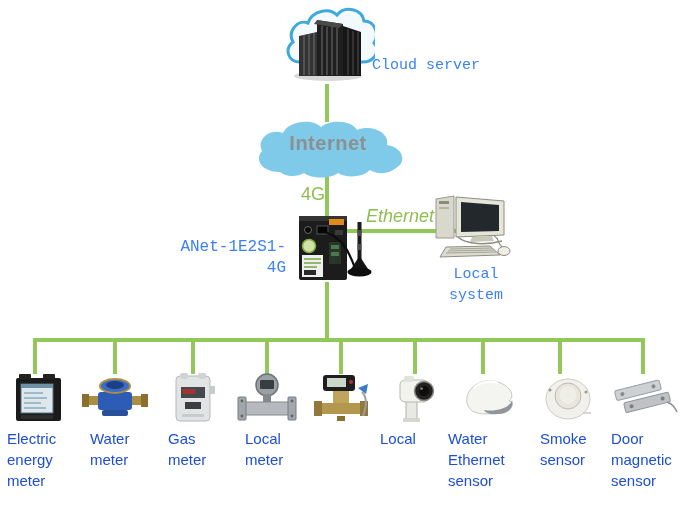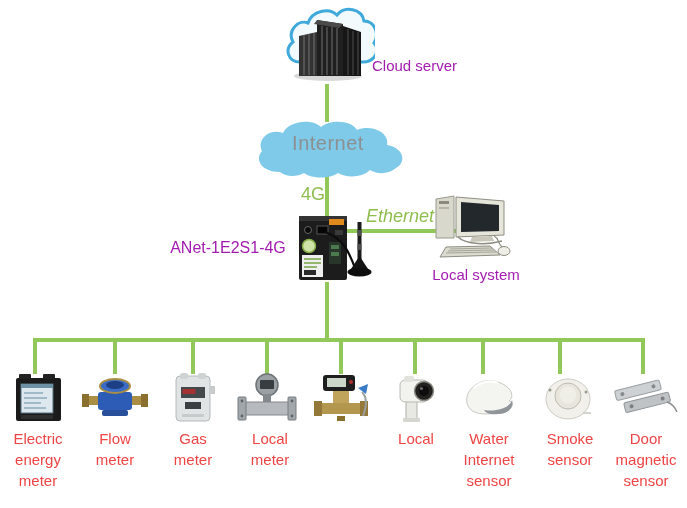--- a/index.html
+++ b/index.html
@@ -3,27 +3,27 @@
 <meta charset="utf-8">
 <style>
   * { margin:0; padding:0; box-sizing:border-box; }
   body { background:#fff; font-family:"Liberation Sans", sans-serif; }
   #canvas { position:relative; width:687px; height:508px; background:#ffffff; overflow:hidden; }
 
   .gline { position:absolute; background:#92c85a; }
   .vline { width:4px; }
   .hline { height:4px; }
 
-  .lbl { position:absolute; color:#a21caf; font-size:15px; line-height:21px; }
+  .lbl { position:absolute; color:#3b82f6; font-size:15px; line-height:21px;font-family:Liberation Mono, monospace; }
   .lbl-green { position:absolute; color:#8fbe4f; font-size:18px; }
-  .dev-label { position:absolute; top:428px; color:#ef4444; font-size:15px; line-height:21px; text-align:center; }
+  .dev-label { position:absolute; top:428px; color:#1d4ed8; font-size:15px; line-height:21px; text-align:left; }
 
   .internet-cloud { position:absolute; left:250px; top:118px; width:156px; height:62px; }
   .internet-text { position:absolute; left:0; top:14px; width:100%; text-align:center;
-                   color:#8c9091; font-size:20px; letter-spacing:0.5px; }
+                   color:#8c9091; font-size:20px; letter-spacing:0.5px;font-weight:bold; }
 
   .devsvg { position:absolute; top:372px; width:70px; height:52px; }
 </style>
 </head>
 <body>
 
 <div id="canvas">
 
   <div class="gline vline" style="left:325px; top:84px;  height:38px;"></div>
   <div class="gline vline" style="left:325px; top:176px; height:42px;"></div>
@@ -93,21 +93,21 @@
     <rect x="38" y="34" width="12" height="22" fill="#27352a"></rect>
     <rect x="40" y="37" width="8" height="4" fill="#4a7a4e"></rect>
     <rect x="40" y="44" width="8" height="4" fill="#4a7a4e"></rect>
     <path d="M34,24 C52,30 58,44 64,60" fill="none" stroke="#0d0d0d" stroke-width="2.2"></path>
     <rect x="66.5" y="14" width="4" height="46" fill="#1b1b1b"></rect>
     <rect x="66.5" y="22" width="4" height="6" fill="#4d4d4d"></rect>
     <rect x="66.5" y="36" width="4" height="6" fill="#4d4d4d"></rect>
     <polygon points="58,64 79,64 68.5,48" fill="#141414"></polygon>
     <ellipse cx="68.5" cy="64" rx="12" ry="4.5" fill="#0e0e0e"></ellipse>
   </svg>
-  <div class="lbl" style="left:170px; top:237px; width:116px; text-align:center; font-size:16px;">ANet-1E2S1-4G</div>
+  <div class="lbl" style="left:170px; top:237px; width:116px; text-align:right; font-size:16px;">ANet-1E2S1-4G</div>
 
   <div class="lbl-green" style="left:366px; top:206px;font-style:italic;">Ethernet</div>
 
   <svg style="position:absolute; left:430px; top:191px;" width="84" height="70" viewBox="0 0 84 70">
     <polygon points="6,8 24,5 24,47 6,47" fill="#d9d8cc" stroke="#9a9a8e" stroke-width="1"></polygon>
     <rect x="9" y="10" width="10" height="3" fill="#8a8a7e"></rect>
     <rect x="9" y="16" width="10" height="2" fill="#b5b4a6"></rect>
     <polygon points="26,6 74,10 74,44 26,46" fill="#e6e5da" stroke="#8d8d82" stroke-width="1"></polygon>
     <polygon points="31,11 69,14 69,40 31,41" fill="#23282c"></polygon>
     <polygon points="42,46 62,45 64,50 40,51" fill="#c9c8bb"></polygon>
@@ -217,21 +217,21 @@
       <circle cx="15" cy="17" r="2" fill="#85898c"></circle>
         <circle cx="47" cy="17" r="2" fill="#85898c"></circle>
       <rect x="14" y="26" width="46" height="10" rx="2" fill="#bfc3c6" stroke="#8f9599" stroke-width="1"></rect>
       <circle cx="21" cy="31" r="2" fill="#7b7f82"></circle>
         <circle cx="53" cy="31" r="2" fill="#7b7f82"></circle>
     </g>
     <path d="M58,30 C64,32 66,36 68,40" fill="none" stroke="#8a8e91" stroke-width="1.5"></path>
   </svg>
 
   <div class="dev-label" style="left:7px;   width:62px;">Electric energy meter</div>
-  <div class="dev-label" style="left:90px;  width:50px;">Flow meter</div>
+  <div class="dev-label" style="left:90px;  width:50px;">Water meter</div>
   <div class="dev-label" style="left:168px; width:50px;">Gas meter</div>
   <div class="dev-label" style="left:245px; width:50px;">Local meter</div>
   <div class="dev-label" style="left:380px; width:72px;">Local</div>
-  <div class="dev-label" style="left:448px; width:82px;">Water Internet sensor</div>
+  <div class="dev-label" style="left:448px; width:82px;">Water Ethernet sensor</div>
   <div class="dev-label" style="left:540px; width:60px;">Smoke sensor</div>
   <div class="dev-label" style="left:611px; width:70px;">Door magnetic sensor</div>
 
 </div>
 
 </body></html>

